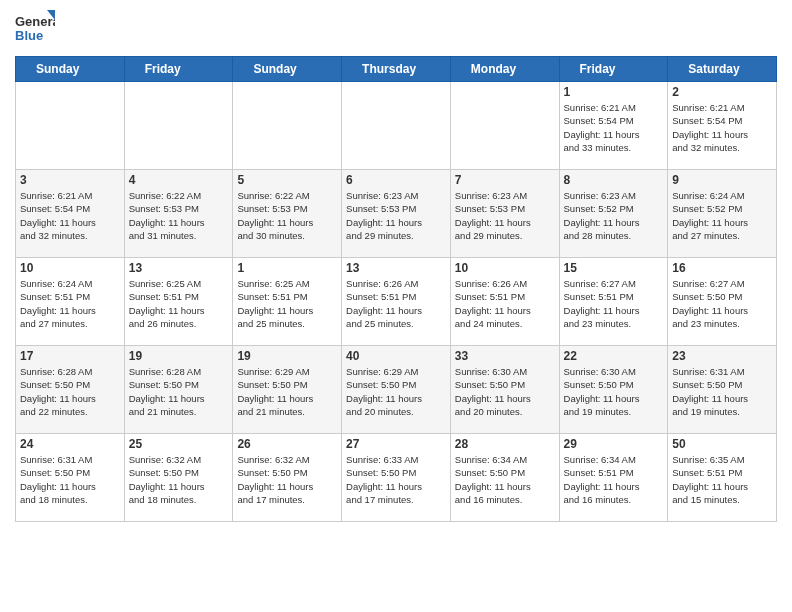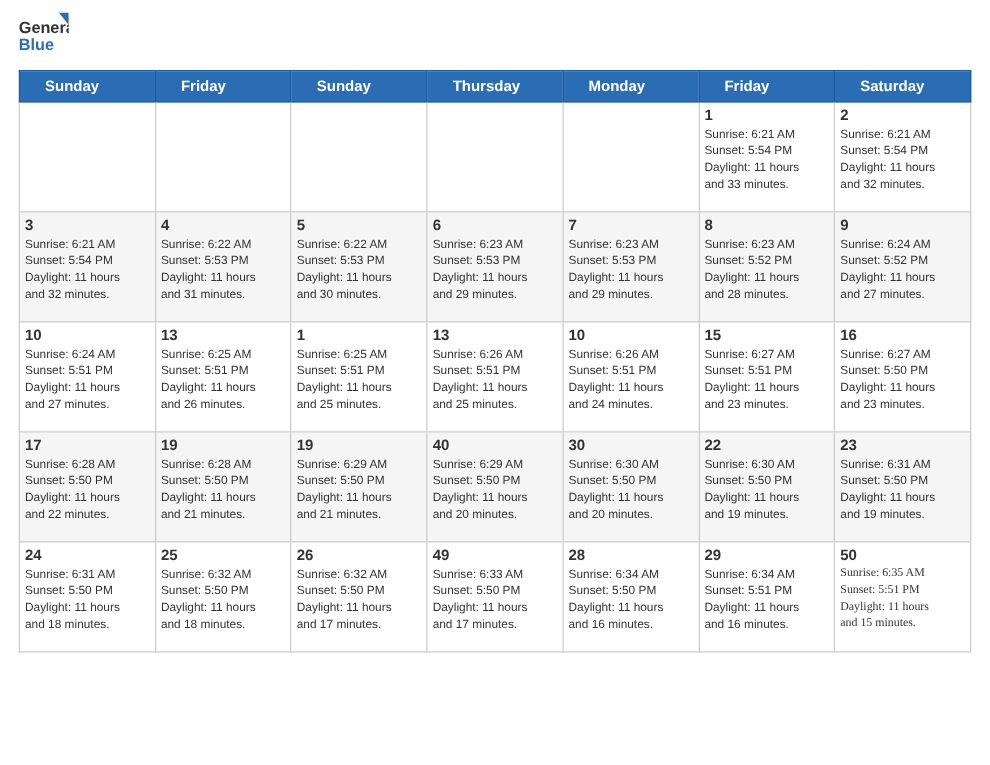--- a/index.html
+++ b/index.html
@@ -256,21 +256,21 @@
 and 21 minutes.</div>
           </td>
           <td>
             <span class="day-number">40</span>
             <div class="day-info" style="white-space: pre-line;">Sunrise: 6:29 AM
 Sunset: 5:50 PM
 Daylight: 11 hours
 and 20 minutes.</div>
           </td>
           <td>
-            <span class="day-number">30</span>
+            <span class="day-number">33</span>
             <div class="day-info" style="white-space: pre-line;">Sunrise: 6:30 AM
 Sunset: 5:50 PM
 Daylight: 11 hours
 and 20 minutes.</div>
           </td>
           <td>
             <span class="day-number">22</span>
             <div class="day-info" style="white-space: pre-line;">Sunrise: 6:30 AM
 Sunset: 5:50 PM
 Daylight: 11 hours
@@ -300,21 +300,21 @@
 and 18 minutes.</div>
           </td>
           <td>
             <span class="day-number">26</span>
             <div class="day-info" style="white-space: pre-line;">Sunrise: 6:32 AM
 Sunset: 5:50 PM
 Daylight: 11 hours
 and 17 minutes.</div>
           </td>
           <td>
-            <span class="day-number">49</span>
+            <span class="day-number">27</span>
             <div class="day-info" style="white-space: pre-line;">Sunrise: 6:33 AM
 Sunset: 5:50 PM
 Daylight: 11 hours
 and 17 minutes.</div>
           </td>
           <td>
             <span class="day-number">28</span>
             <div class="day-info" style="white-space: pre-line;">Sunrise: 6:34 AM
 Sunset: 5:50 PM
 Daylight: 11 hours
@@ -322,21 +322,21 @@
           </td>
           <td>
             <span class="day-number">29</span>
             <div class="day-info" style="white-space: pre-line;">Sunrise: 6:34 AM
 Sunset: 5:51 PM
 Daylight: 11 hours
 and 16 minutes.</div>
           </td>
           <td>
             <span class="day-number">50</span>
-            <div class="day-info" style="white-space: pre-line; font-family: Liberation Serif, serif;">Sunrise: 6:35 AM
+            <div class="day-info" style="white-space: pre-line;">Sunrise: 6:35 AM
 Sunset: 5:51 PM
 Daylight: 11 hours
 and 15 minutes.</div>
           </td>
         </tr>
       </tbody>
   </table>
 </div>
 
 </body></html>

